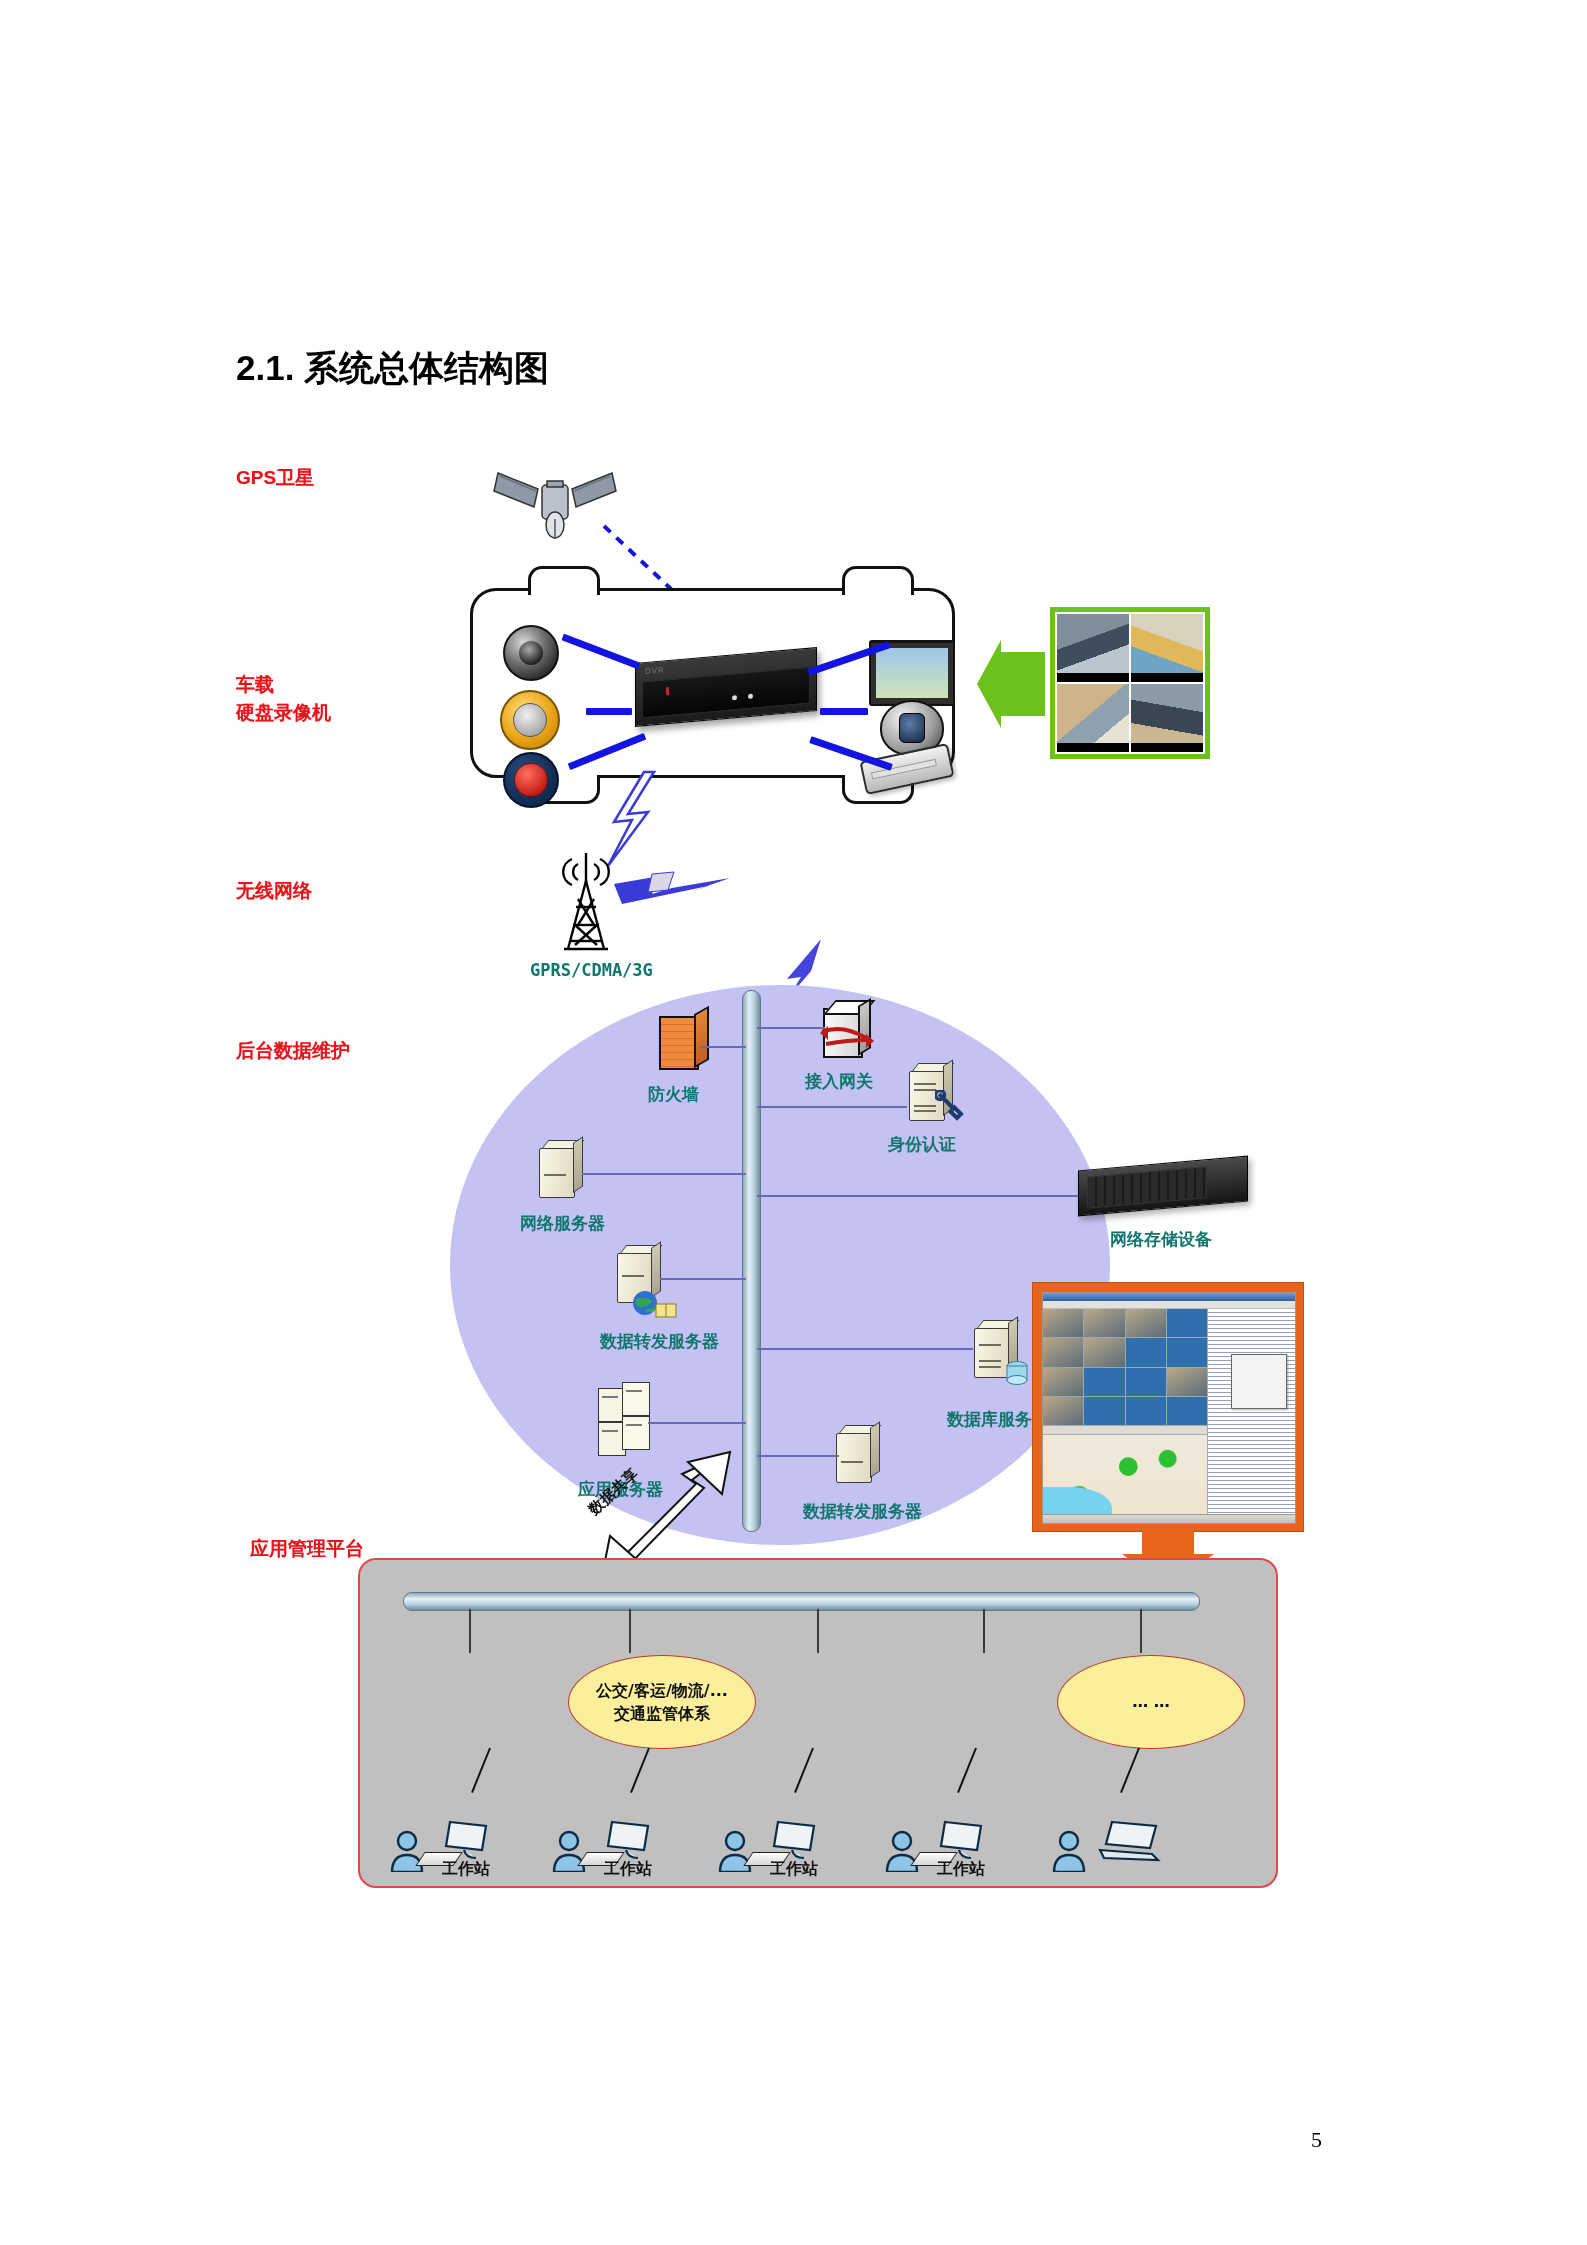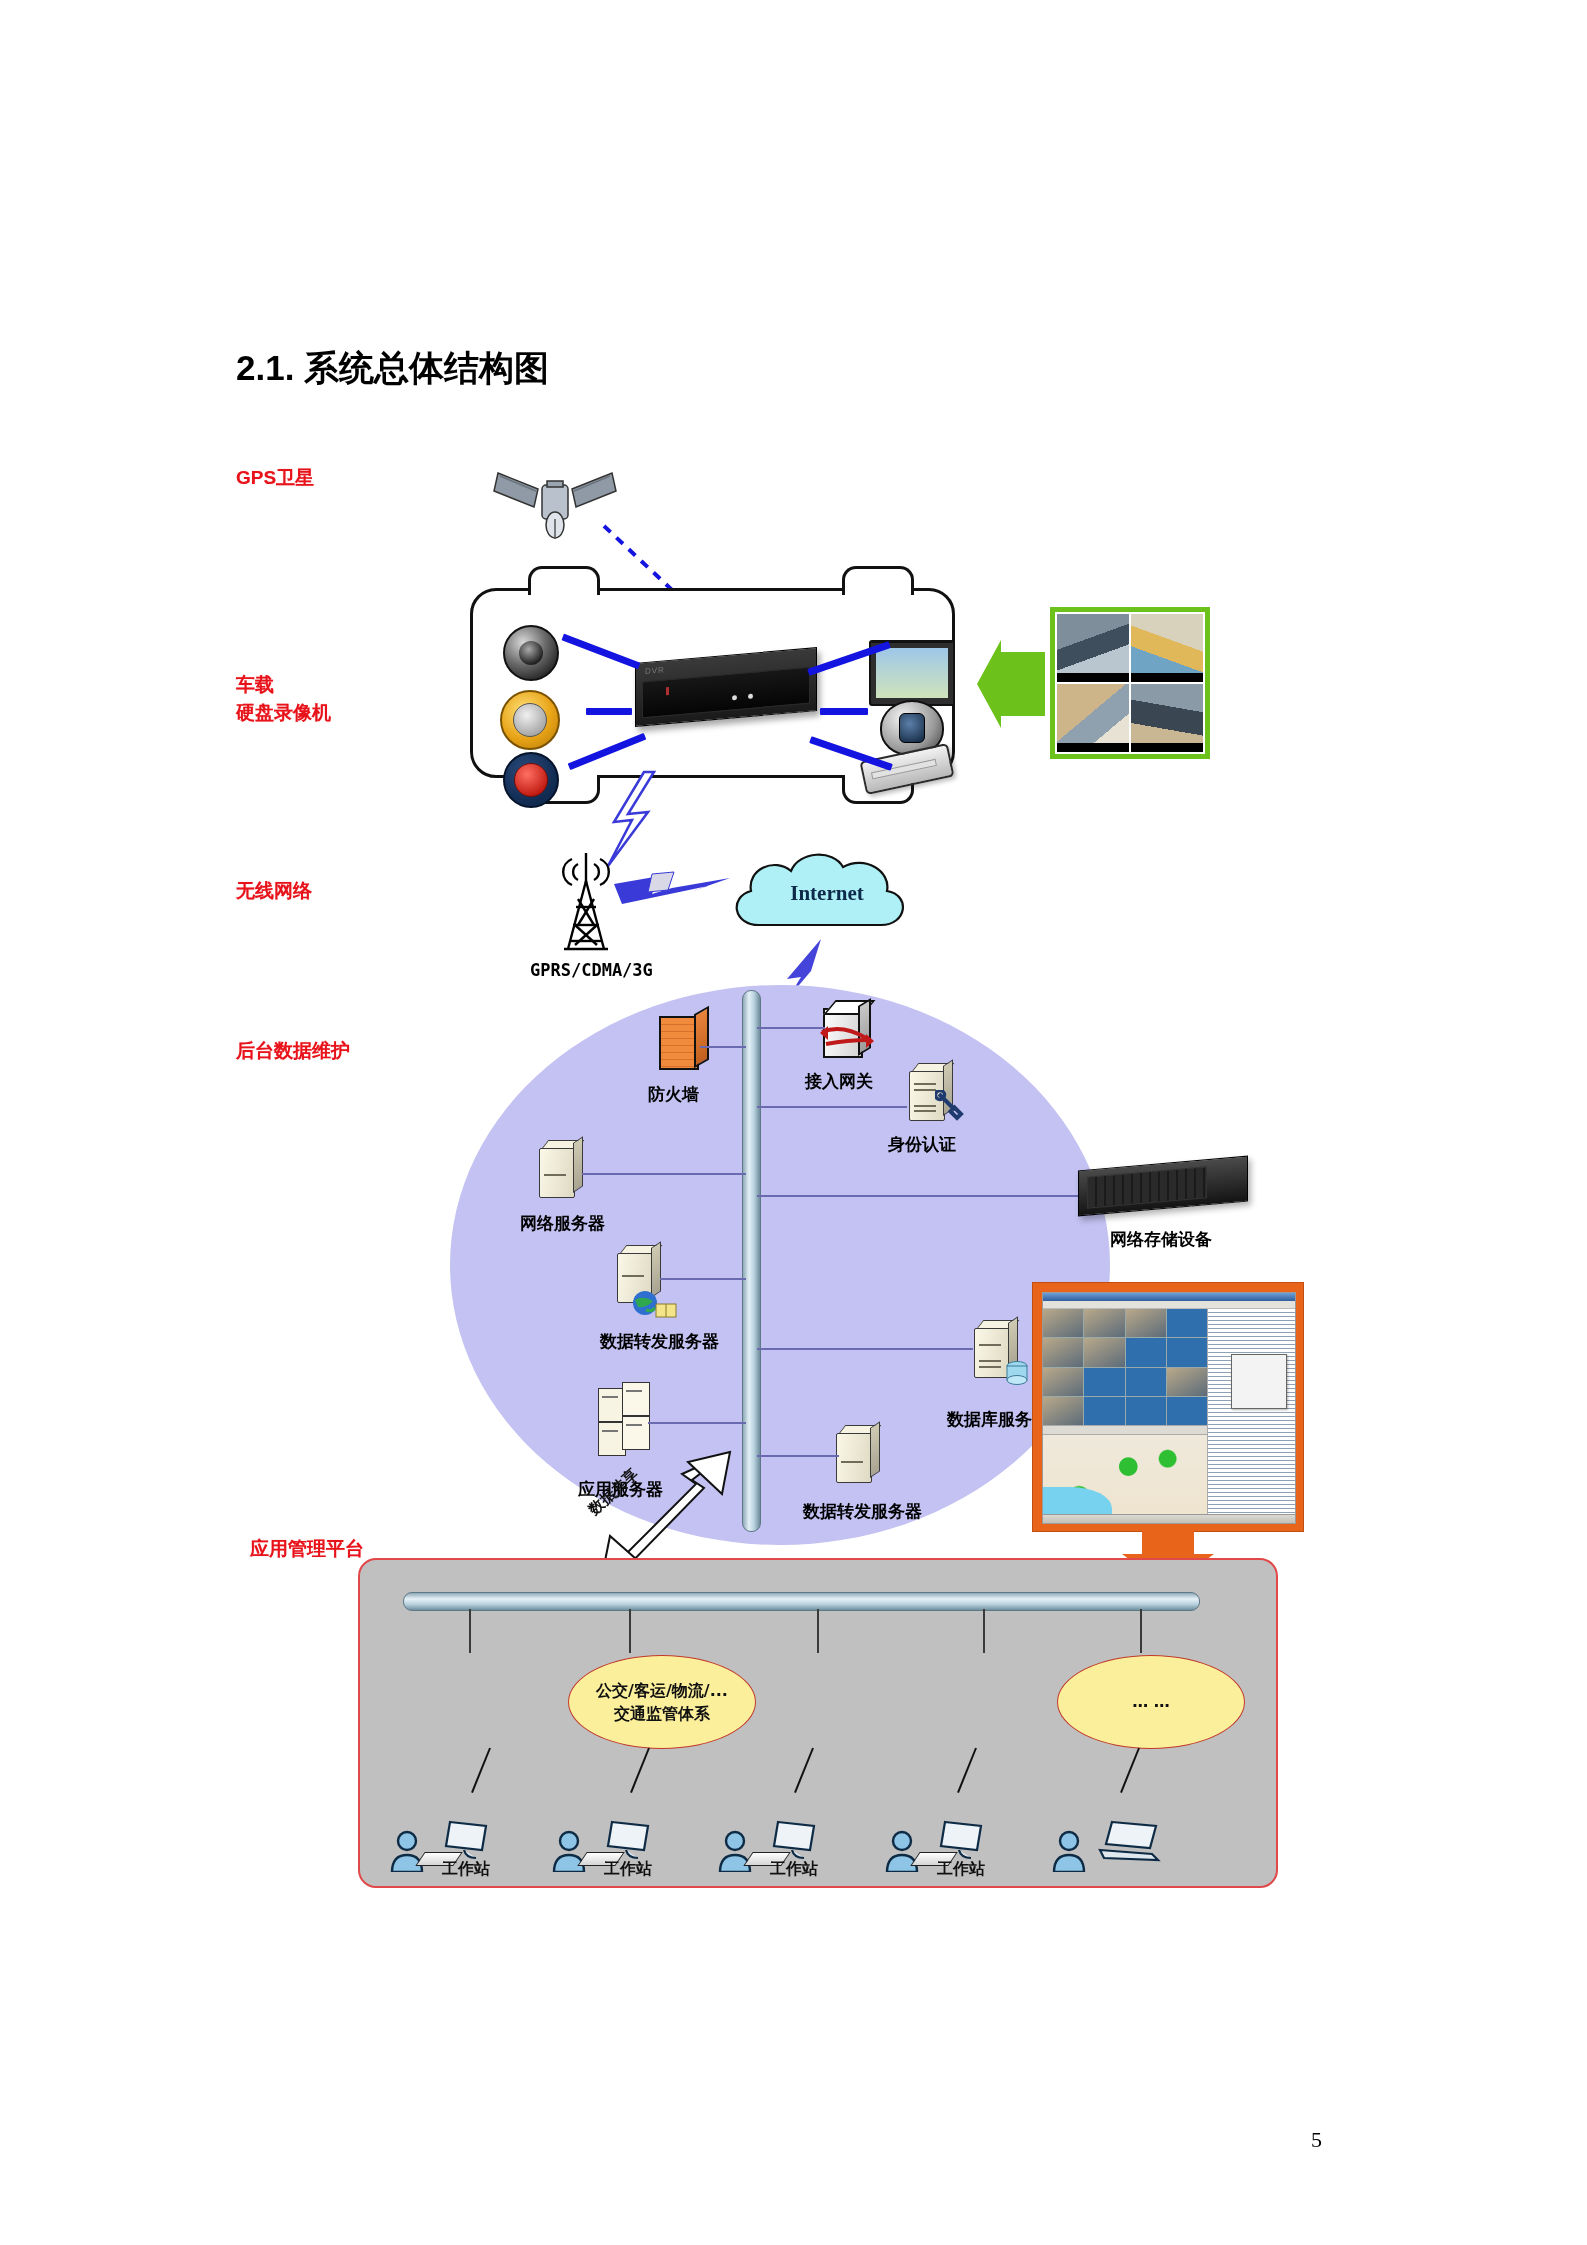--- a/index.html
+++ b/index.html
@@ -22,21 +22,21 @@
   }
 
   
   .stage{
     position:absolute;color:#e8131a;font-weight:700;font-size:19px;
     line-height:1.35;white-space:nowrap;text-shadow:0 0 1px rgba(232,19,26,.35);
   }
 
   
   .dlabel{
-    position:absolute;font-size:17px;color:#000000;white-space:nowrap;
+    position:absolute;font-size:17px;color:#0f766e;white-space:nowrap;
     font-weight:700;font-family:"DejaVu Sans",sans-serif;
   }
 
   
   .vehicle{
     position:absolute;left:470px;top:588px;width:485px;height:190px;
     border:3px solid #111;border-radius:26px;background:#fff;box-sizing:border-box;
   }
   .vwheel{position:absolute;width:66px;height:26px;border:3px solid #111;border-bottom:none;
     border-radius:14px 14px 0 0;background:#fff;}
@@ -326,27 +326,20 @@
       <line x1="8" y1="104" x2="52" y2="104"></line>
     </g>
   </svg>
   <div class="dlabel" style="left:530px;top:960px;font-family:'DejaVu Sans Mono',monospace;font-size:17px;">GPRS/CDMA/3G</div>
 
   <svg style="position:absolute;left:612px;top:862px;" width="120" height="58">
     <polygon points="2,22 48,14 40,32 60,26 118,16 78,30 96,24 10,42" fill="#3a3ad8"></polygon>
     <polygon points="40,12 62,10 56,28 36,30" fill="#d8d8e6" stroke="#3a3ad8" stroke-width="1"></polygon>
   </svg>
 
-  <div class="cloud">
-    <svg viewBox="0 0 190 96" width="190" height="96">
-      <path d="M36 80 C10 80 6 52 28 46 C24 24 52 12 68 26 C76 6 110 4 120 22
-               C142 10 168 26 164 46 C188 50 184 80 158 80 Z" fill="#aef0f5" stroke="#111" stroke-width="2.2"></path>
-    </svg>
-    <div class="txt">Internet</div>
-  </div>
 
   <svg style="position:absolute;left:735px;top:935px;" width="100" height="120">
     <polygon points="86,4 52,44 66,42 44,78 30,116 58,74 42,76 76,36" fill="#3a3ad8" opacity=".95"></polygon>
   </svg>
 
   <div class="dccircle"></div>
   <div class="backbone"></div>
 
   <div class="firewall" style="left:655px;top:1010px;">
     <div class="slab"></div>

